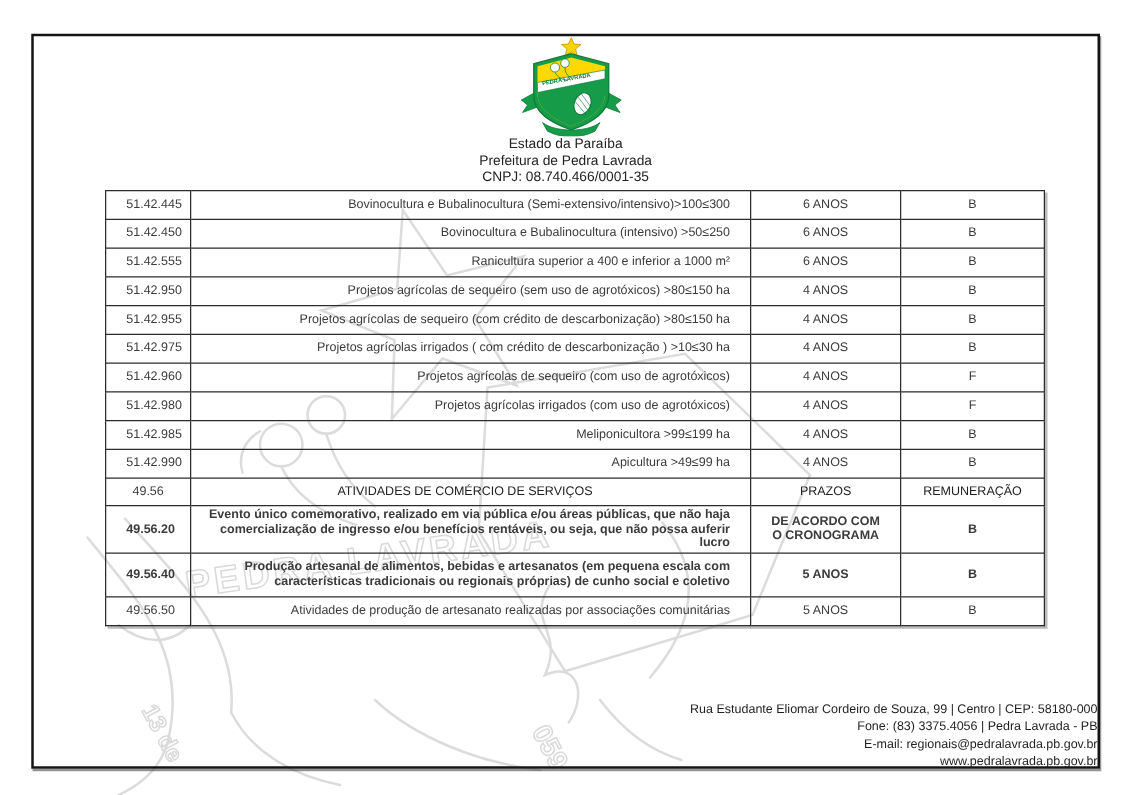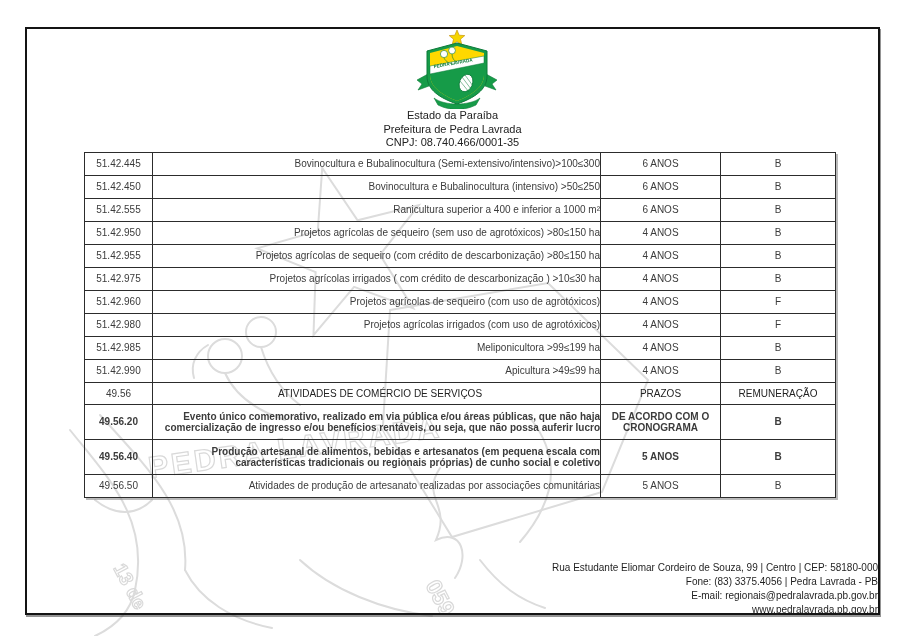--- a/index.html
+++ b/index.html
@@ -26,21 +26,21 @@
 
   
   .doc-table{
     position:absolute;left:57px;top:123px;width:751px;z-index:3;
     border-collapse:collapse;table-layout:fixed;background:transparent;
     font-size:10px;color:#3b3b3b;
     box-shadow:2px 2px 0 rgba(130,130,130,.55);
   }
   .doc-table td{
     border:1px solid #2c2c2c;vertical-align:middle;
-    padding:1px 0;line-height:11.5px;background:transparent;margin-top:46px;
+    padding:1px 16px;line-height:11.5px;background:transparent;margin-top:46px;
   }
   .doc-table tr{height:23px;}
   .doc-table tr.section{height:22px;}
   .doc-table tr.tall{height:35px;font-weight:bold;}
   td.code,td.prazo,td.rem{text-align:center;}
   td.desc{text-align:right;padding-left:7px;}
   tr.section td.desc,tr.section td.prazo,tr.section td.rem{
     font-weight:normal;text-align:center;color:#222;}
 
   

